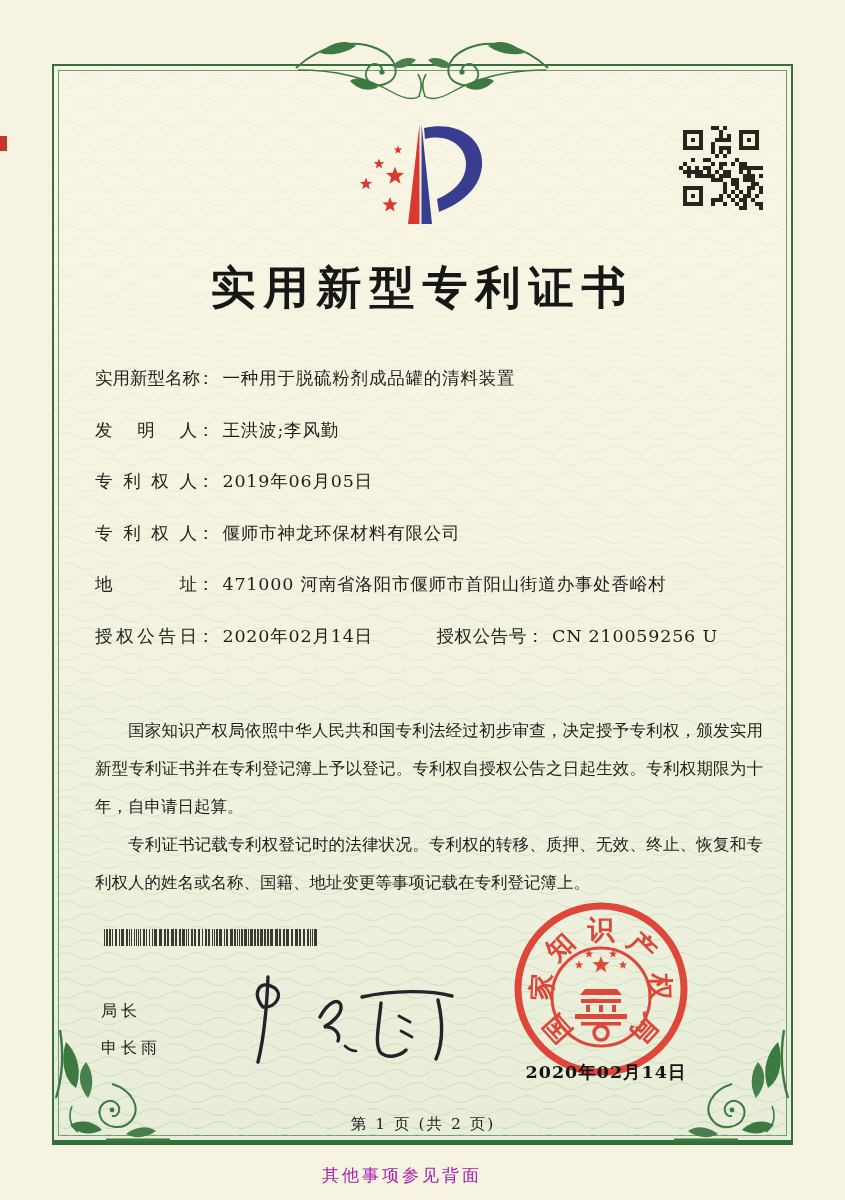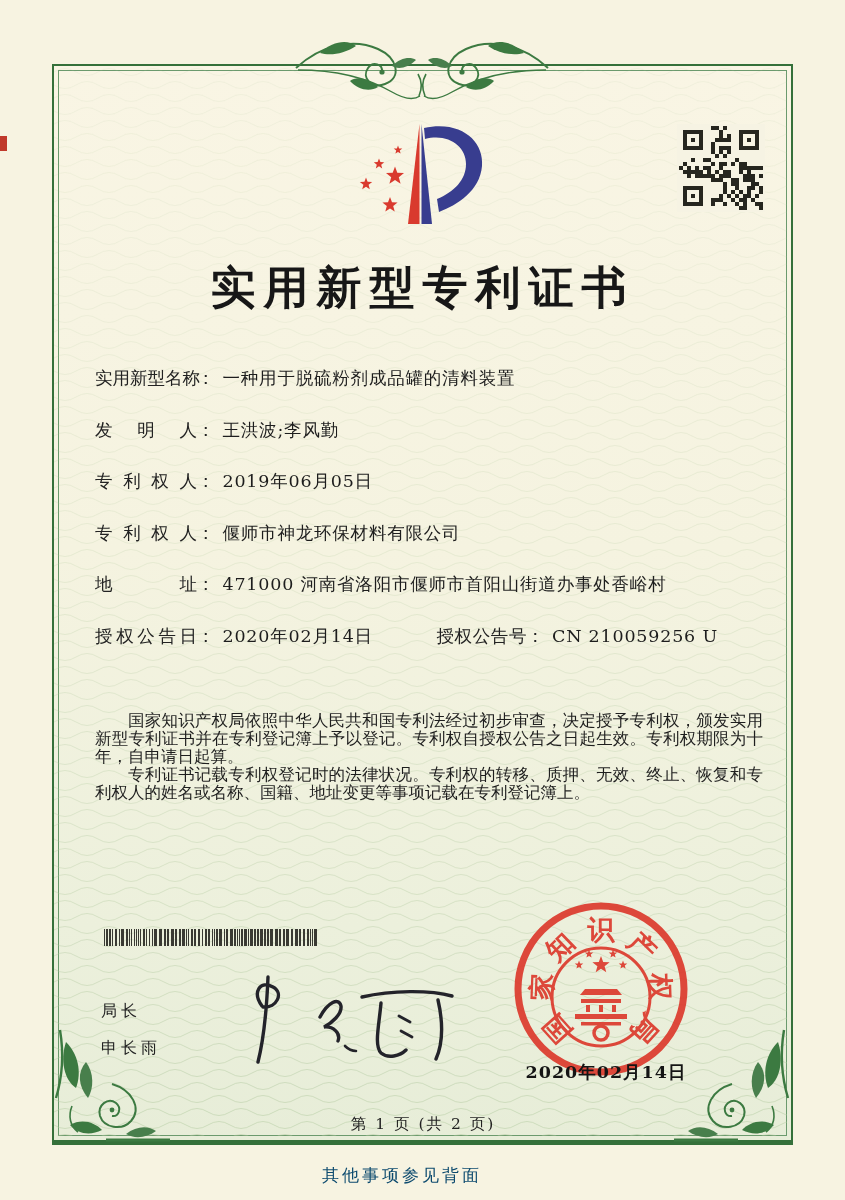--- a/index.html
+++ b/index.html
@@ -39,39 +39,39 @@
     display:inline-block; width:102px; text-align:justify; text-align-last:justify;
     vertical-align:top; color:#222;
   }
   .fcolon{display:inline-block; margin-right:8px; color:#222;}
   .fvalue{letter-spacing:0.8px; color:#1d1d1d;}
   .grant-col2{display:inline-block; margin-left:58px;}
   .grant-col2 .flabel{width:90px;font-family:Liberation Serif, serif;}
   
   .bodytext{
     position:absolute; left:95px; top:712px; width:668px;
-    font-size:16.5px; line-height:18px; text-align:justify; color:#1e1e1e;
+    font-size:16.5px; line-height:38px; text-align:justify; color:#1e1e1e;
   }
   .bodytext p{margin:0; text-indent:2em;}
   
   .barcode{position:absolute; left:104px; top:929px;}
   .signer{position:absolute; left:101px; top:992px; font-size:16px; line-height:37px; letter-spacing:4px; color:#222;}
   .sig{position:absolute; left:238px; top:970px;}
   .seal{position:absolute; left:511px; top:899px;}
   .seal-date{
     position:absolute; left:516px; top:1060px; width:180px; text-align:center;
     font-size:17.5px; letter-spacing:1px; color:#141414; font-weight:600;
   }
   .page-footer{
     position:absolute; left:52px; top:1114px; width:700px; text-align:center;
     font-size:15.5px; letter-spacing:2px; color:#222;margin-left:21px;
   }
   .back-note{
     position:absolute; left:52px; top:1164px; width:700px; text-align:center;
-    font-size:17px; letter-spacing:3px; color:#0c4a6e;
+    font-size:17px; letter-spacing:3px; color:#a21caf;
   }
   .scan-mark{position:absolute; left:0; top:136px; width:7px; height:15px; background:#c0392b;}
 </style>
 </head>
 <body>
 
 <div class="page">
 
   <div class="scan-mark"></div>
 

